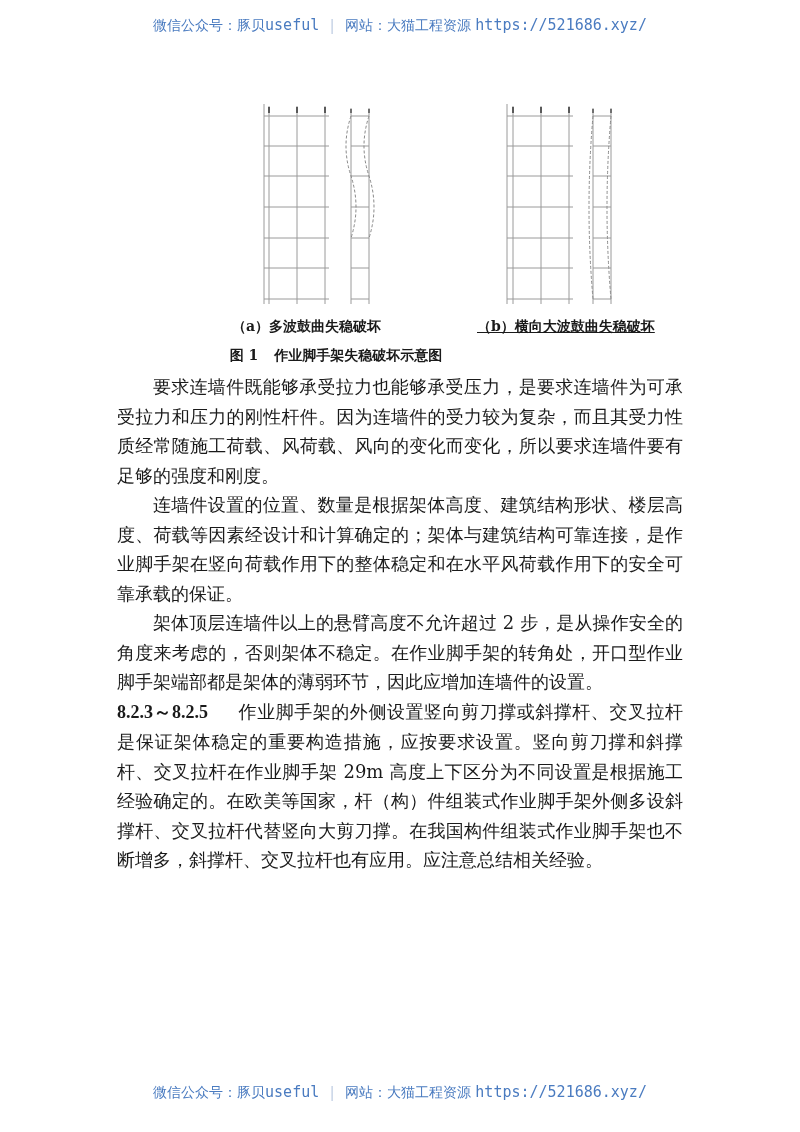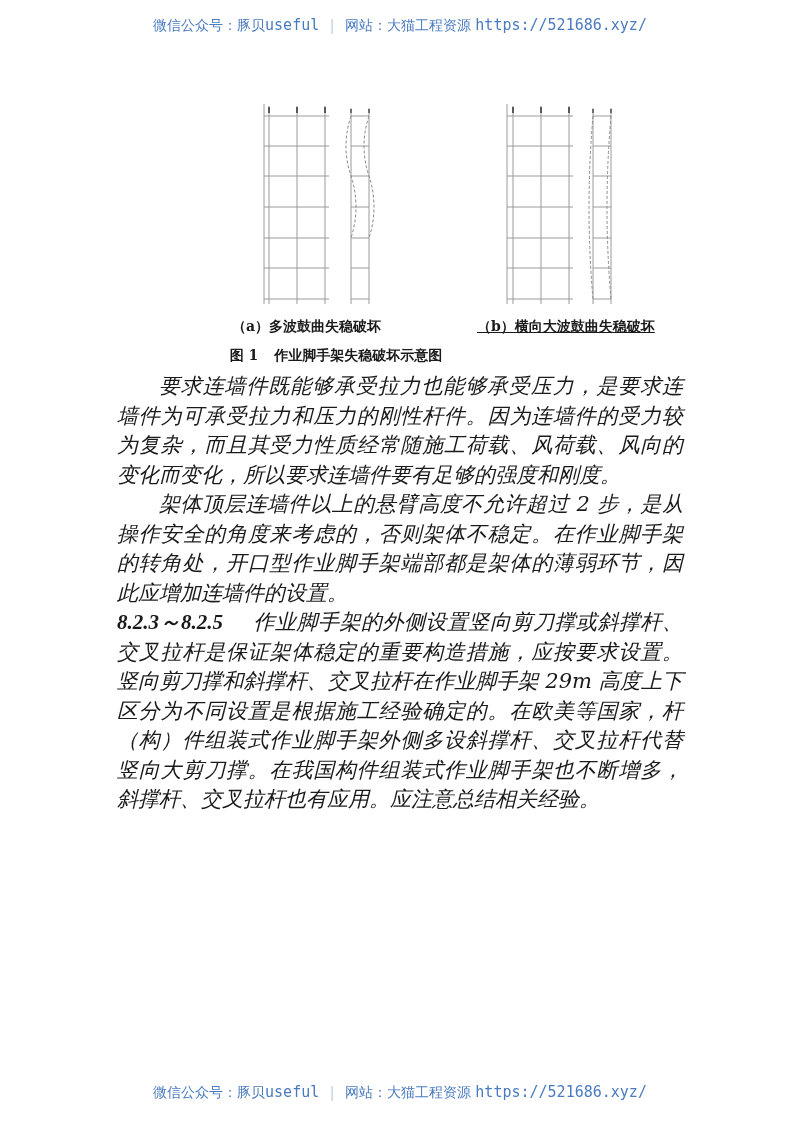--- a/index.html
+++ b/index.html
@@ -17,21 +17,21 @@
   .figure svg { position: absolute; }
   .subcap { position: absolute; top: 318px; font-size: 14px; font-weight: bold;
             font-family: "DejaVu Serif", "Liberation Serif", serif; white-space: nowrap; }
   .subcap.a { left: 232px; }
   .subcap.b { left: 477px; text-decoration: underline; }
   .figcap { position: absolute; top: 347px; left: 0; width: 672px; text-align: center;
             font-size: 14px; font-weight: bold; white-space: nowrap; }
   .figcap .num { margin-right: 16px; }
 
   .body-text { position: absolute; left: 117px; width: 566px; top: 372px;
-               font-size: 21px; line-height: 29.5px; text-align: justify; font-style: italic; }
+               font-size: 18px; line-height: 29.5px; text-align: justify; }
   .body-text p { margin: 0; text-indent: 2em; }
   .body-text p.noindent { text-indent: 0; }
   .clause-num { font-weight: bold; font-family: "Liberation Serif", "DejaVu Serif", serif; margin-right: 30px; }
 </style>
 </head>
 <body>
 
 <div class="watermark top">
   <span>微信公众号：豚贝</span><span class="mono">useful</span>
   <span class="sep">|</span>
@@ -129,20 +129,21 @@
 </div>
 
 <div class="subcap a">（a）多波鼓曲失稳破坏</div>
 <div class="subcap b">（b）横向大波鼓曲失稳破坏</div>
 <div class="figcap">
   <span class="num">图 1</span><span>作业脚手架失稳破坏示意图</span>
 </div>
 
 <div class="body-text">
   <p>要求连墙件既能够承受拉力也能够承受压力，是要求连墙件为可承受拉力和压力的刚性杆件。因为连墙件的受力较为复杂，而且其受力性质经常随施工荷载、风荷载、风向的变化而变化，所以要求连墙件要有足够的强度和刚度。</p>
+  <p>连墙件设置的位置、数量是根据架体高度、建筑结构形状、楼层高度、荷载等因素经设计和计算确定的；架体与建筑结构可靠连接，是作业脚手架在竖向荷载作用下的整体稳定和在水平风荷载作用下的安全可靠承载的保证。</p>
   <p>架体顶层连墙件以上的悬臂高度不允许超过 2 步，是从操作安全的角度来考虑的，否则架体不稳定。在作业脚手架的转角处，开口型作业脚手架端部都是架体的薄弱环节，因此应增加连墙件的设置。</p>
   <p class="noindent"><span class="clause-num">8.2.3～8.2.5</span><span>作业脚手架的外侧设置竖向剪刀撑或斜撑杆、交叉拉杆是保证架体稳定的重要构造措施，应按要求设置。竖向剪刀撑和斜撑杆、交叉拉杆在作业脚手架 29m 高度上下区分为不同设置是根据施工经验确定的。在欧美等国家，杆（构）件组装式作业脚手架外侧多设斜撑杆、交叉拉杆代替竖向大剪刀撑。在我国构件组装式作业脚手架也不断增多，斜撑杆、交叉拉杆也有应用。应注意总结相关经验。</span></p>
 </div>
 
 <div class="watermark bottom">
   <span>微信公众号：豚贝</span><span class="mono">useful</span>
   <span class="sep">|</span>
   <span>网站：大猫工程资源</span>
   <span class="mono">https://521686.xyz/</span>
 </div>

